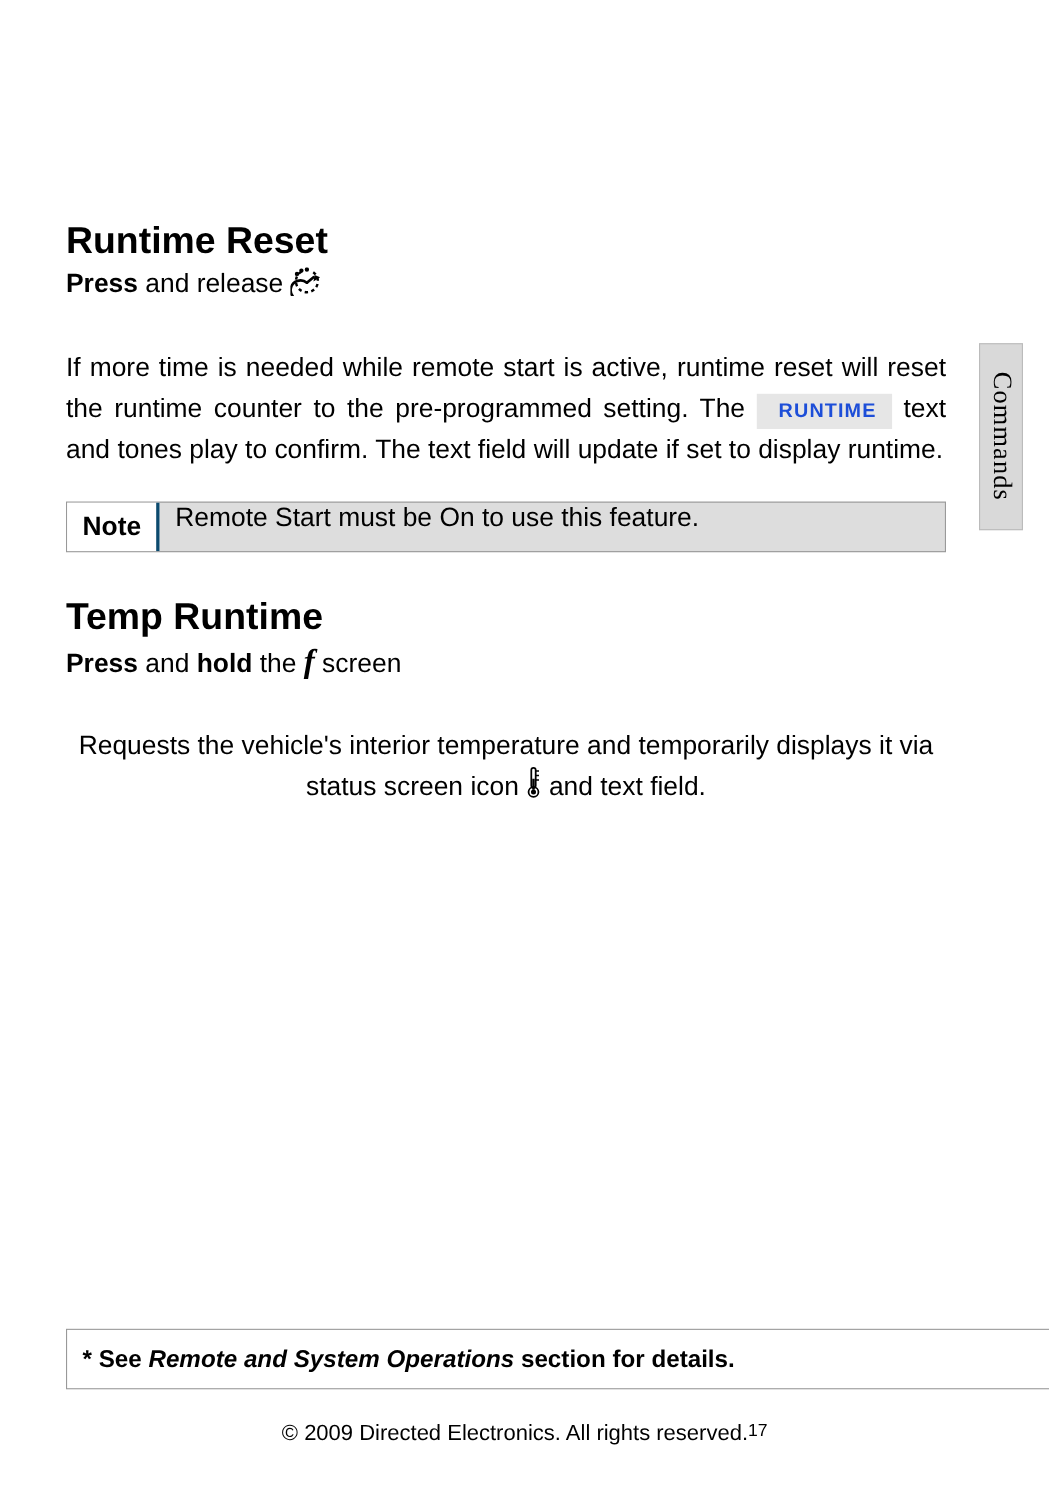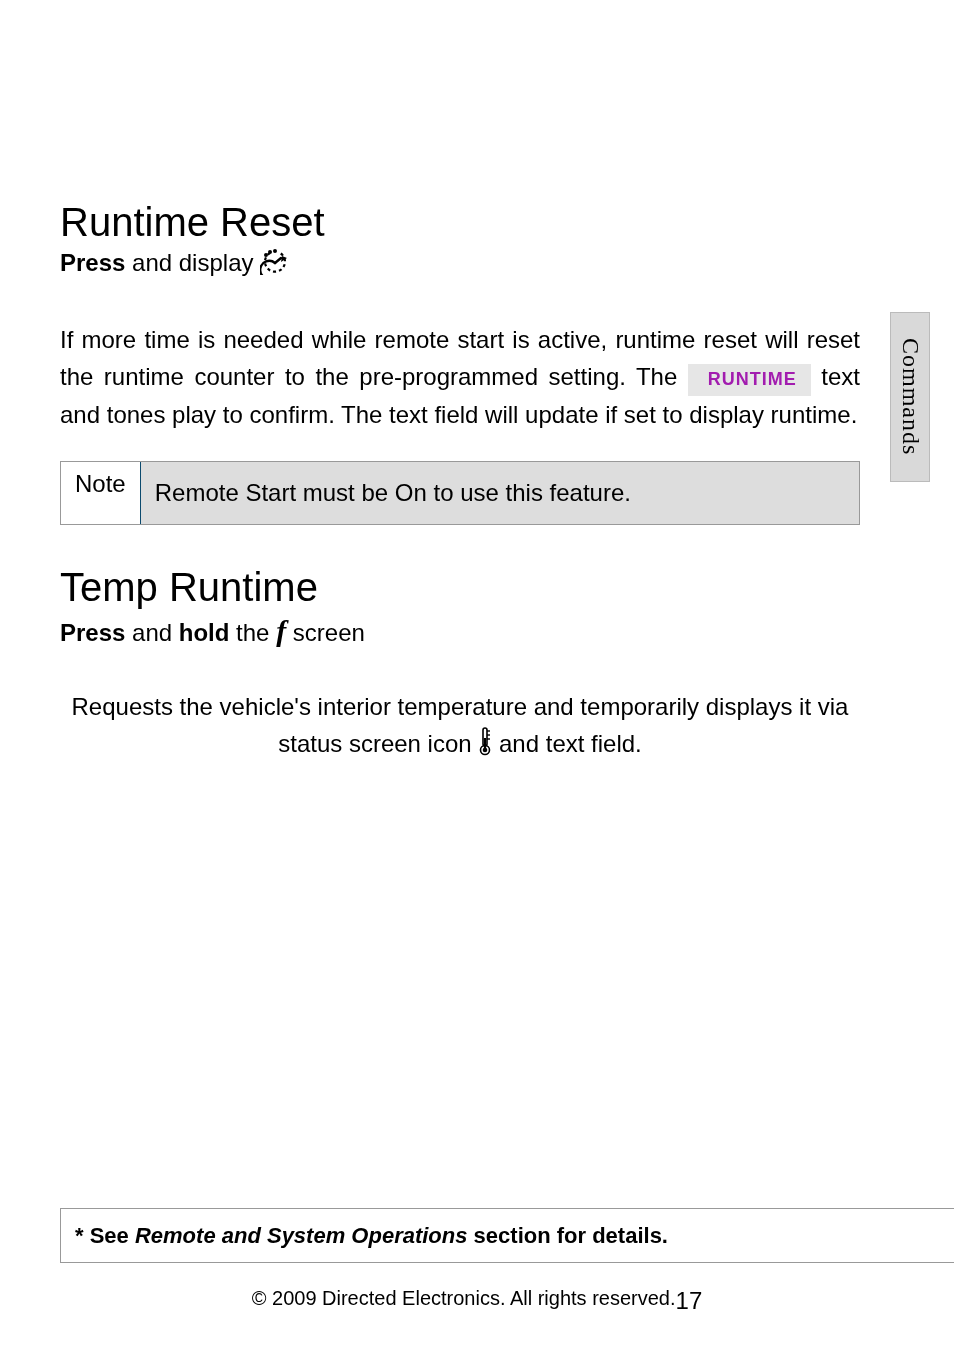--- a/index.html
+++ b/index.html
@@ -1,49 +1,49 @@
 <!DOCTYPE html>
 <html><head>
 <meta charset="utf-8">
 <style>
   * { box-sizing: border-box; margin: 0; padding: 0; }
   html, body { width: 954px; height: 1359px; background: #fff; font-family: "Futura", "Century Gothic", "Helvetica Neue", Arial, sans-serif; color: #000; }
   .page { position: relative; width: 954px; height: 1359px; padding: 200px 60px 60px 60px; }
   .side-tab { position: absolute; right: 24px; top: 312px; width: 40px; height: 170px; background: #d9d9d9; border: 1px solid #bbb; display: flex; align-items: center; justify-content: center; }
   .side-tab span { writing-mode: vertical-rl; text-orientation: mixed; font-size: 24px; letter-spacing: 1px; font-family: "Times New Roman", serif; }
   .content { width: 800px; }
-  h2.section { font-family: "Arial Narrow", "Helvetica Neue Condensed", Arial, sans-serif; font-stretch: condensed; font-weight: 400; font-size: 40px; margin-bottom: 4px; }
+  h2.section { font-family: "Arial Narrow", "Helvetica Neue Condensed", Arial, sans-serif; font-stretch: condensed; font-weight: 700; font-size: 34px; margin-bottom: 4px; }
   .instruct { font-size: 24px; font-weight: 300; margin-bottom: 40px; }
   .instruct strong { font-weight: 700; }
   .para { font-size: 24px; font-weight: 300; line-height: 1.55; text-align: justify; margin-bottom: 28px; }
-  .runtime-badge { display: inline-block; background: #e6e6e6; color: #a21caf; font-weight: 800; font-size: 18px; letter-spacing: 1px; padding: 2px 14px 2px 20px; vertical-align: baseline; font-family: Arial, sans-serif; }
+  .runtime-badge { display: inline-block; background: #e6e6e6; color: #1d4ed8; font-weight: 800; font-size: 18px; letter-spacing: 1px; padding: 2px 14px 2px 20px; vertical-align: baseline; font-family: Arial, sans-serif; }
   .note-box { border: 1px solid #999; background: #ddd; display: flex; align-items: stretch; margin-bottom: 40px; }
-  .note-label { background: #fff; border-right: 1px solid #0c4a6e; padding: 8px 14px; font-size: 24px; font-weight: 400; }
-  .note-text { padding: 17px 14px; font-size: 24px; font-weight: 300; }
+  .note-label { background: #fff; border-right: 3px solid #0c4a6e; padding: 8px 14px; font-size: 24px; font-weight: 700; }
+  .note-text { padding: 0 14px; font-size: 24px; font-weight: 300; }
   .f-btn { font-family: "Brush Script MT", cursive; font-size: 30px; font-weight: 700; font-style: italic; }
   .icon { display: inline-block; vertical-align: middle; }
   .footnotes { position: absolute; left: 60px; bottom: 96px; width: 927px; border: 1px solid #999; padding: 10px 14px; font-size: 22px; font-weight: 700; line-height: 1.5; }
   .footnotes .fn-ref { font-style: italic; }
   .footer { position: absolute; left: 60px; right: 60px; bottom: 44px; display: flex; justify-content: center; font-size: 20px; font-weight: 300; }
-  .footer .pageno { font-size: 24px; }
+  .footer .pageno { font-size: 16px; }
 </style>
 </head>
 <body>
 
 <div class="page">
 
   <div class="side-tab">
     <span>Commands</span>
   </div>
 
   <div class="content">
 
     <h2 class="section">Runtime Reset</h2>
     <p class="instruct">
-      <strong>Press</strong><span> and display </span>
+      <strong>Press</strong><span> and release </span>
       <span class="icon">
         <svg width="30" height="26" viewBox="0 0 30 26">
           <g fill="none" stroke="#000" stroke-width="2">
             <path d="M10 4 A10 10 0 1 0 20 4" stroke-dasharray="3 3" stroke-width="2.2"></path>
             <path d="M10 4 A10 10 0 1 0 20 4" stroke-dasharray="0" stroke-width="2.2" stroke="#000" opacity="0"></path>
             <path d="M15 14 A9 9 0 1 0 15.01 14" stroke="#000" stroke-width="2.4" stroke-linecap="round" fill="none" transform="rotate(40 15 14)" stroke-dasharray="40 20"></path>
             <line x1="15" y1="14" x2="21" y2="9" stroke="#000" stroke-width="2.4" stroke-linecap="round"></line>
             <polygon points="22,7 27,9 21,13" fill="#000" stroke="none"></polygon>
           </g>
           <g stroke="#000" stroke-width="2" fill="none">

